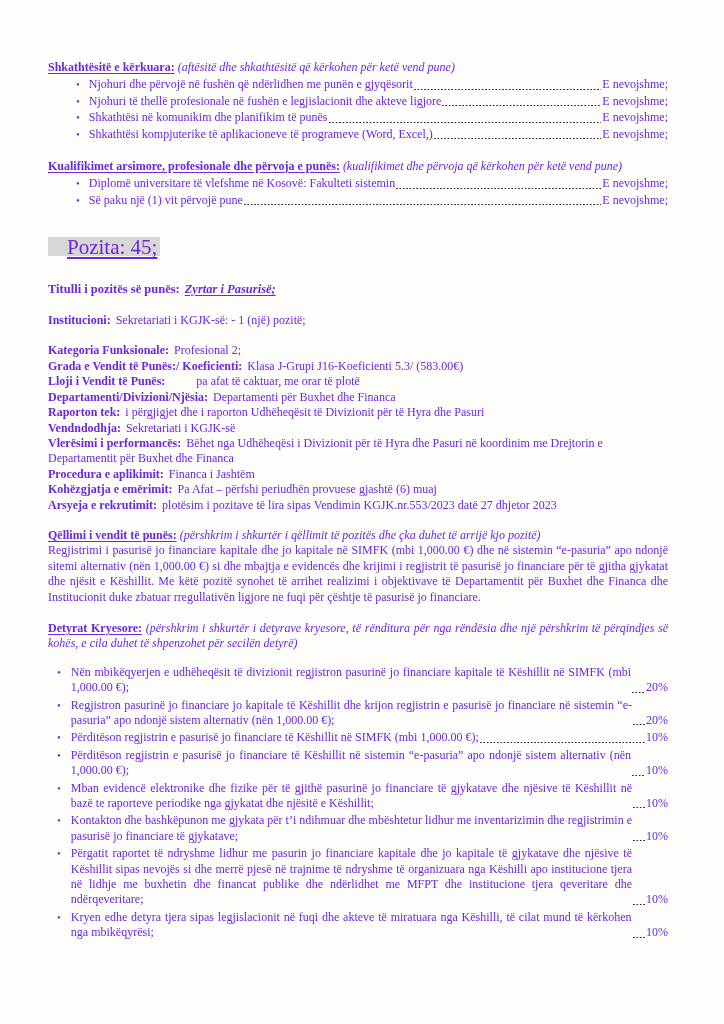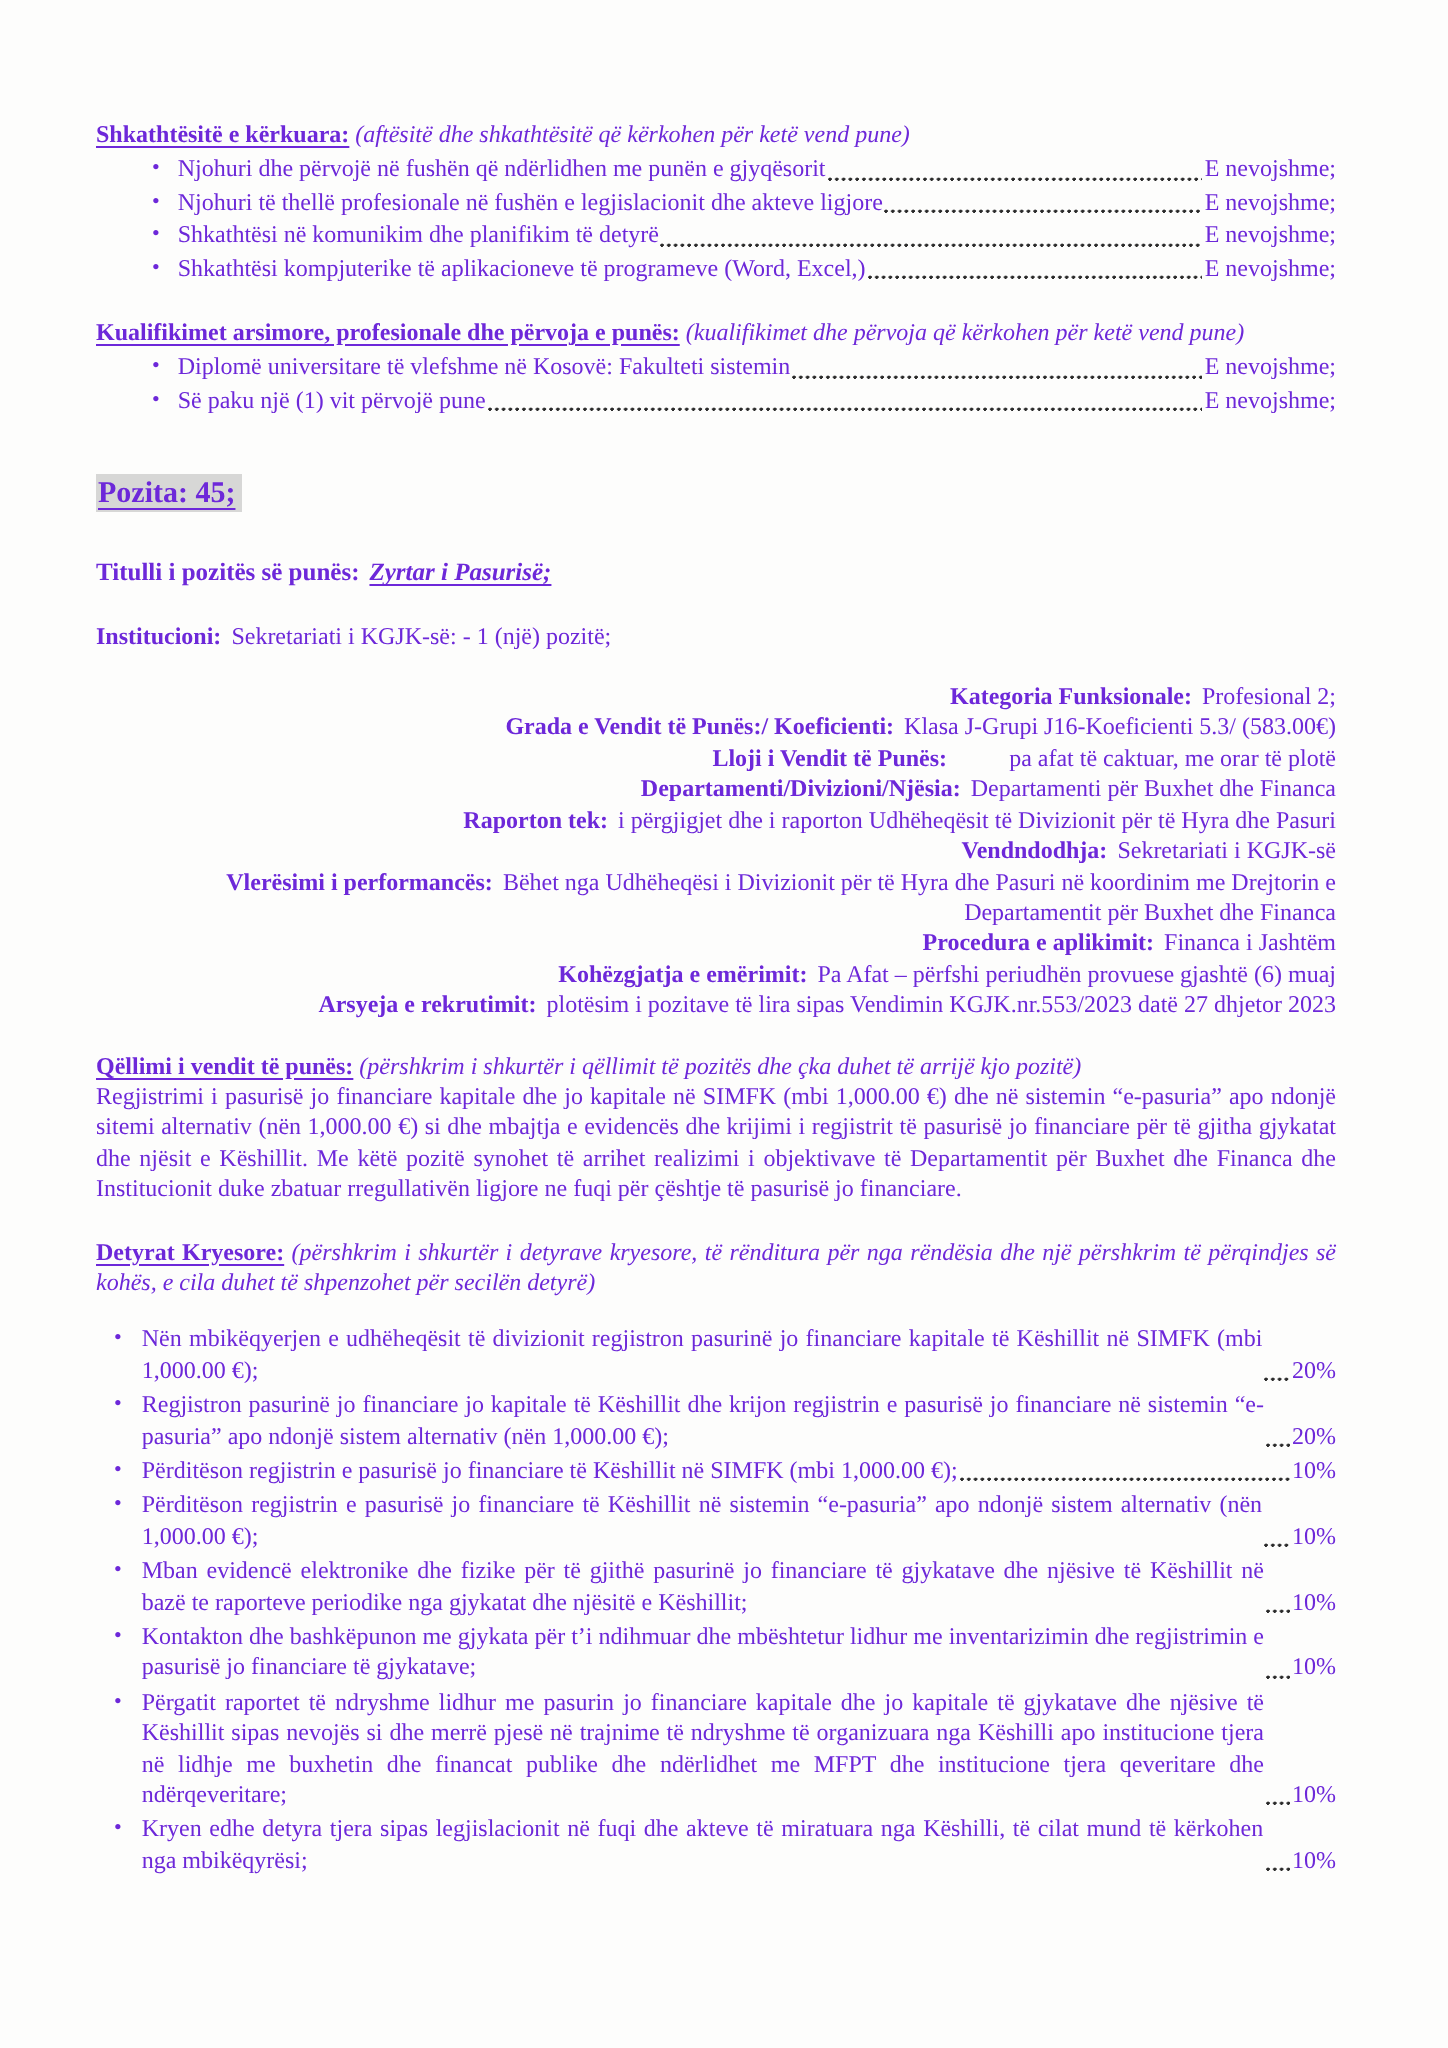--- a/index.html
+++ b/index.html
@@ -30,31 +30,31 @@
     margin:0 1px 2px 1px;align-self:flex-end;
     background-image:radial-gradient(circle at 1px 2.6px,#2b2b2b 0.75px,rgba(0,0,0,0) 0.95px);
     background-size:3.4px 4px;background-repeat:repeat-x;
   }
   .rval,.pct{flex:0 0 auto;white-space:nowrap;}
   
   .sec-skills{margin-top:0;}
   .sec-qual{margin-top:17px;}
   .pozita-wrap{margin-top:29px;}
   .pozita{
-    display:inline-block;font-size:15px;line-height:18px;font-weight:bold;
+    display:inline-block;font-size:21px;line-height:18px;font-weight:normal;
     text-decoration:underline;text-underline-offset:2.5px;
-    background:#d7d7d6;padding:1px 3px 0 1px;
+    background:#d7d7d6;padding:1px 3px 0 19px;
   }
   .title-row{margin-top:23px;font-size:12.5px;}
   .title-label{font-weight:bold;margin-right:5px;}
   .title-value{font-weight:bold;font-style:italic;text-decoration:underline;text-underline-offset:2px;}
   .inst-row{margin-top:16px;}
   .flab{font-weight:bold;margin-right:5px;}
   .fields{margin-top:15px;}
-  .frow{text-align:right;}
+  .frow{text-align:left;}
   .fval.it{}
   .frow.tab .fval{margin-left:26px;}
   .sec-purpose{margin-top:15px;}
   .purpose-body{text-align:justify;}
   .sec-duties{margin-top:16px;}
   .duty-list{margin-top:13px;}
   .duty-list li{display:flex;align-items:flex-start;margin:2px 0;}
   .dline{flex:1 1 auto;display:flex;align-items:flex-end;}
   .dtext{flex:0 1 auto;text-align:justify;}
 </style>
@@ -73,21 +73,21 @@
           <span class="rval">E nevojshme;</span>
         </li>
       <li>
           <span class="bul">•</span>
           <span class="rtext">Njohuri të thellë profesionale në fushën e legjislacionit dhe akteve ligjore</span>
           <span class="dots"></span>
           <span class="rval">E nevojshme;</span>
         </li>
       <li>
           <span class="bul">•</span>
-          <span class="rtext">Shkathtësi në komunikim dhe planifikim të detyrë</span>
+          <span class="rtext">Shkathtësi në komunikim dhe planifikim të punës</span>
           <span class="dots"></span>
           <span class="rval">E nevojshme;</span>
         </li>
       <li>
           <span class="bul">•</span>
           <span class="rtext">Shkathtësi kompjuterike të aplikacioneve të programeve (Word, Excel,)</span>
           <span class="dots"></span>
           <span class="rval">E nevojshme;</span>
         </li>
     </ul>

